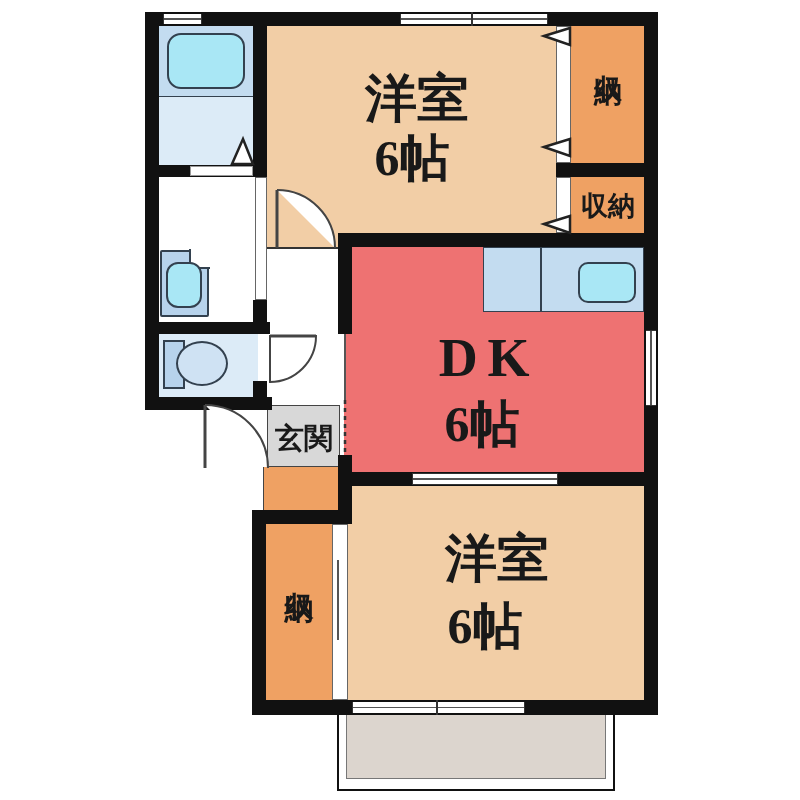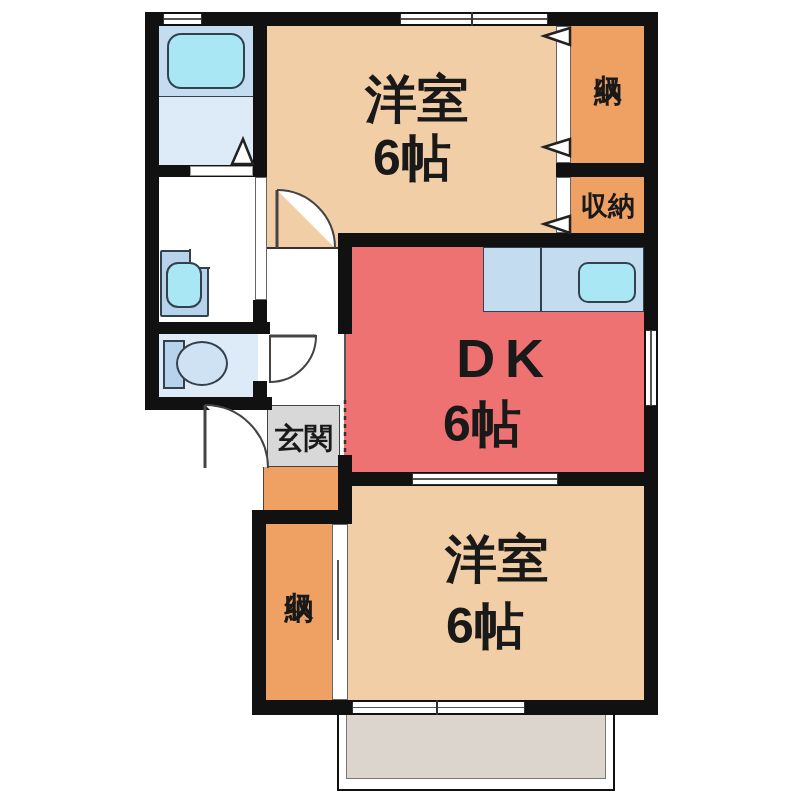--- a/index.html
+++ b/index.html
@@ -1,18 +1,18 @@
 <!DOCTYPE html>
 <html><head>
 <meta charset="utf-8">
 <style>
   html,body { margin:0; padding:0; background:#ffffff; }
   #plan {
     position:relative; width:800px; height:800px; background:#ffffff;
-    font-family:Liberation Sans, sans-serif;
+    font-family:Liberation Serif, serif;
     overflow:hidden;
   }
   .abs { position:absolute; }
   .wall { position:absolute; background:#111111; }
   .room { position:absolute; }
   .beige { background:#f2cea6; }
   .orange { background:#efa163; }
   .salmon { background:#ee7272; }
   .bath-light { background:#dcebf7; }
   .bath-dark { background:#c3dcf0; }
@@ -164,21 +164,21 @@
     <line x1="437" y1="700" x2="437" y2="715" stroke="#333" stroke-width="2"></line>
     <line x1="472" y1="12" x2="472" y2="26" stroke="#333" stroke-width="2"></line>
   </svg>
 
   <div class="label" style="left:332px;top:72px;width:170px;font-size:52px;">洋室</div>
   <div class="label" style="left:332px;top:132px;width:160px;font-size:50px;">6帖</div>
 
   <div class="label vlabel" style="left:593px;top:52px;font-size:28px;">収納</div>
   <div class="label" style="left:575px;top:192px;width:66px;font-size:27px;">収納</div>
 
-  <div class="label" style="left:420px;top:330px;width:170px;font-size:54px;letter-spacing:0.18em;">DK</div>
+  <div class="label" style="left:404px;top:330px;width:170px;font-size:54px;letter-spacing:0.18em;">DK</div>
   <div class="label" style="left:402px;top:398px;width:160px;font-size:50px;">6帖</div>
 
   <div class="label" style="left:271px;top:423px;width:66px;font-size:29px;">玄関</div>
 
   <div class="label vlabel" style="left:284px;top:568px;font-size:29px;">収納</div>
 
   <div class="label" style="left:412px;top:532px;width:170px;font-size:52px;">洋室</div>
   <div class="label" style="left:405px;top:600px;width:160px;font-size:50px;">6帖</div>
 
 

